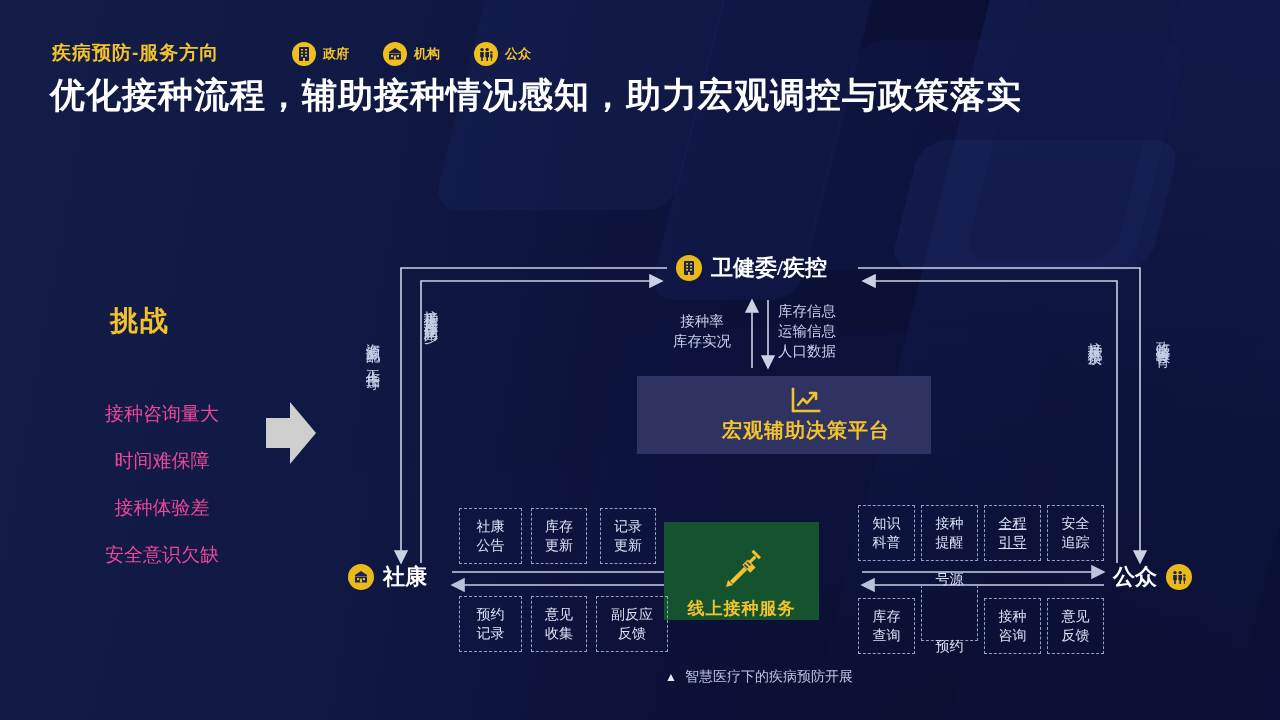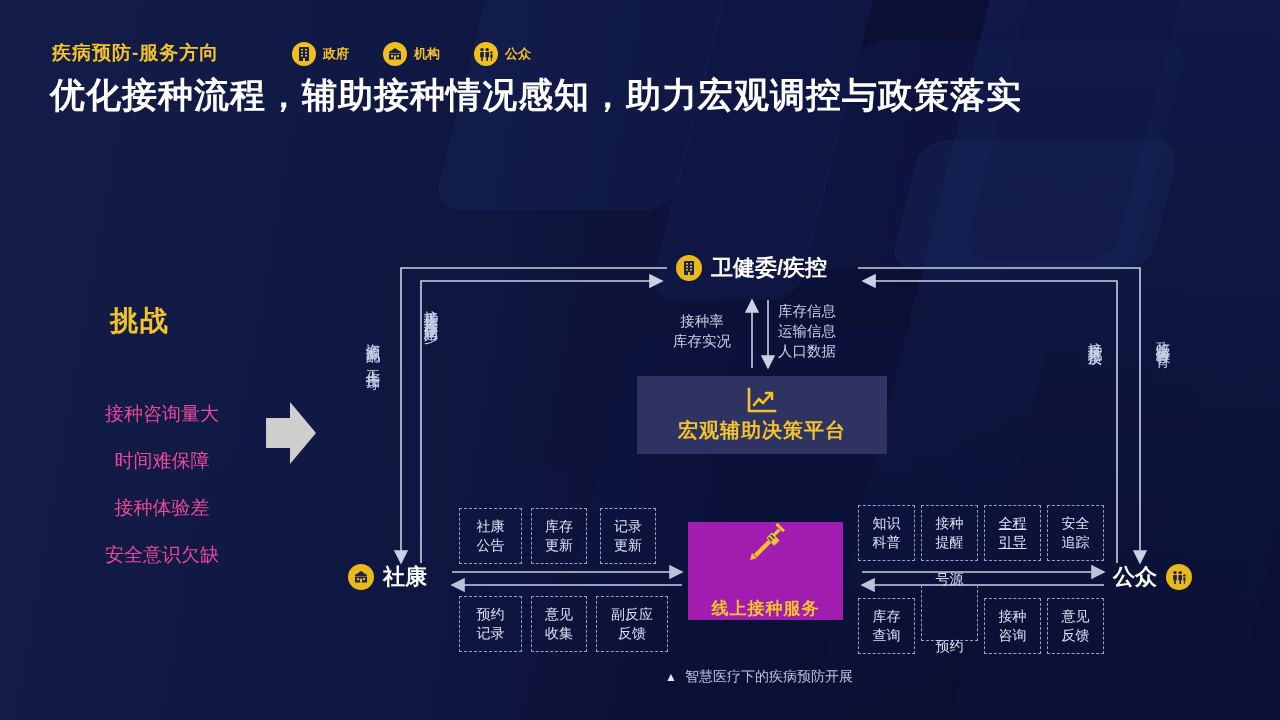--- a/index.html
+++ b/index.html
@@ -40,37 +40,37 @@
      line-height:27px;color:#cfd8ef;font-style:italic;}
 
   
   .challenge-title{position:absolute;left:110px;top:302px;font-size:28px;font-weight:bold;
      color:#f3c32c;letter-spacing:2px;}
   .challenge-list{position:absolute;left:52px;top:390px;width:220px;text-align:center;}
   .challenge-list div{font-size:19px;color:#ec4899;line-height:47px;white-space:nowrap;}
   .big-arrow{position:absolute;left:264px;top:398px;width:54px;height:70px;}
 
   
-  .node{position:absolute;display:flex;align-items:center;gap:9px;white-space:nowrap;}
+  .node{position:absolute;display:flex;align-items:center;gap:9px;white-space:nowrap;font-family:Liberation Serif, serif;}
   .node .badge{width:26px;height:26px;border-radius:50%;background:#e9b91c;
      display:flex;align-items:center;justify-content:center;flex:0 0 auto;}
   .node .nlabel{font-size:22px;font-weight:bold;color:#ffffff;}
 
   #node-cdc{left:676px;top:253px;}
   #node-sk{left:348px;top:562px;}
   #node-pub{left:1113px;top:562px;}
 
   
   .platform{position:absolute;left:637px;top:376px;width:250px;height:78px;
      background:#2e3362;display:flex;flex-direction:column;align-items:center;
-     justify-content:center;gap:2px;}
+     justify-content:center;gap:2px;padding-left:44px;}
   .platform .ptxt{font-size:20px;font-weight:bold;color:#f3c32c;letter-spacing:1px;}
-  .service{position:absolute;left:688px;top:522px;width:155px;height:98px;
-     background:#a21caf;display:flex;flex-direction:column;align-items:center;
-     justify-content:space-between;gap:4px;}
+  .service{position:absolute;left:664px;top:522px;width:155px;height:98px;
+     background:#14532d;display:flex;flex-direction:column;align-items:center;
+     justify-content:flex-end;gap:4px;}
   .service .stxt{font-size:17px;font-weight:bold;color:#f3c32c;letter-spacing:1px;}
 
   
   .chip{position:absolute;border:1.4px dashed #93a0c4;display:flex;
      flex-direction:column;align-items:center;justify-content:center;
      font-size:14px;line-height:19px;color:#dbe2f4;text-align:center;}
 
   
   .vlabel{position:absolute;writing-mode:vertical-rl;text-orientation:upright;
      font-size:14.5px;line-height:21px;color:#c6cfe6;letter-spacing:2px;white-space:nowrap;}

